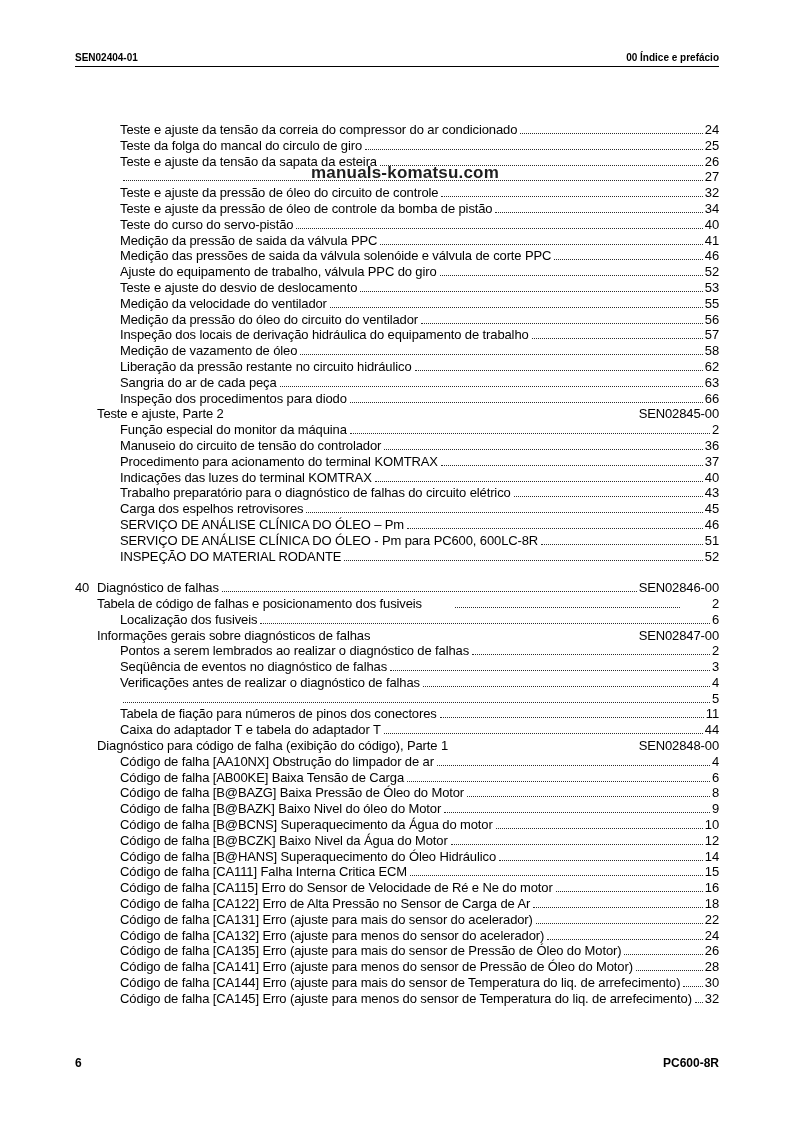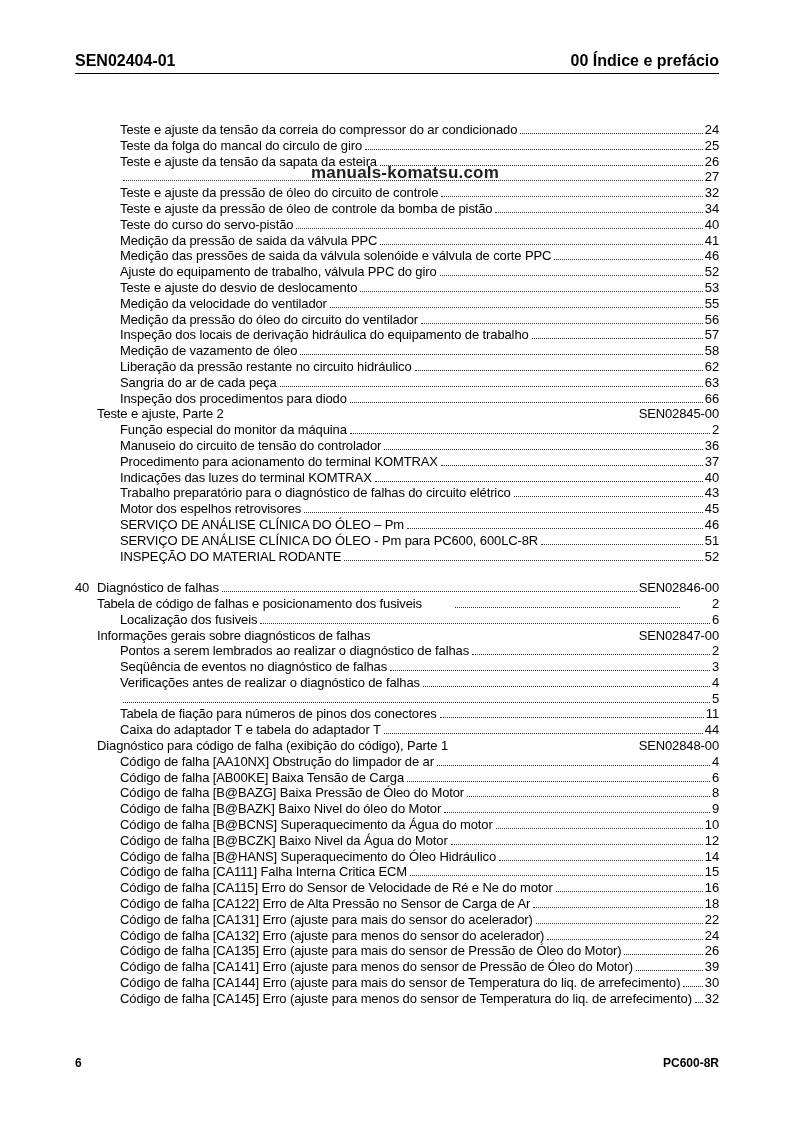--- a/index.html
+++ b/index.html
@@ -1,19 +1,19 @@
 <!DOCTYPE html>
 <html><head>
 <meta charset="utf-8">
 <style>
   html,body{margin:0;padding:0;background:#e8e8e8;}
   .page{position:relative;width:794px;height:1123px;background:#ffffff;margin:0 auto;
         font-family:"Liberation Sans","DejaVu Sans",sans-serif;color:#000;overflow:hidden;}
   .header{position:absolute;left:75px;right:75px;top:52px;display:flex;justify-content:space-between;
-          align-items:flex-end;font-size:16px;font-weight:bold;border-bottom:1.6px solid #000;padding-bottom:3px;}
+          align-items:flex-end;font-size:10px;font-weight:bold;border-bottom:1.6px solid #000;padding-bottom:3px;}
   .toc{position:absolute;left:75px;right:75px;top:122px;}
   .row{display:flex;align-items:baseline;height:15.8px;font-size:13px;letter-spacing:-0.12px;white-space:nowrap;}
   .row.lvl2{padding-left:22px;gap:30px;}
   .row.lvl3{padding-left:45px;}
   .num{flex:none;width:22px;}
   .title{flex:none;}
   .leader{flex:1 1 auto;border-bottom:1.4px dotted #2b2b2b;margin:0 2px 0 3px;min-width:6px;}
   .leader.blank{border-bottom:none;}
   .pg{flex:none;text-align:right;}
   .gap{height:15.8px;}
@@ -146,21 +146,21 @@
         <span class="title">Indicações das luzes do terminal KOMTRAX</span>
         <span class="leader"></span>
         <span class="pg">40</span>
       </div>
       <div class="row lvl3">
         <span class="title">Trabalho preparatório para o diagnóstico de falhas do circuito elétrico</span>
         <span class="leader"></span>
         <span class="pg">43</span>
       </div>
       <div class="row lvl3">
-        <span class="title">Motor dos espelhos retrovisores</span>
+        <span class="title">Carga dos espelhos retrovisores</span>
         <span class="leader"></span>
         <span class="pg">45</span>
       </div>
       <div class="row lvl3">
         <span class="title">SERVIÇO DE ANÁLISE CLÍNICA DO ÓLEO – Pm</span>
         <span class="leader"></span>
         <span class="pg">46</span>
       </div>
       <div class="row lvl3">
         <span class="title">SERVIÇO DE ANÁLISE CLÍNICA DO ÓLEO - Pm  para PC600, 600LC-8R</span>
@@ -289,21 +289,21 @@
         <span class="pg">24</span>
       </div>
       <div class="row lvl3">
         <span class="title">Código de falha [CA135] Erro (ajuste para mais do sensor de Pressão de Óleo do Motor)</span>
         <span class="leader"></span>
         <span class="pg">26</span>
       </div>
       <div class="row lvl3">
         <span class="title">Código de falha [CA141] Erro (ajuste para menos do sensor de Pressão de Óleo do Motor)</span>
         <span class="leader"></span>
-        <span class="pg">39</span>
+        <span class="pg">28</span>
       </div>
       <div class="row lvl3">
         <span class="title">Código de falha [CA144] Erro (ajuste para mais do sensor de Temperatura do liq. de arrefecimento)</span>
         <span class="leader"></span>
         <span class="pg">30</span>
       </div>
       <div class="row lvl3">
         <span class="title">Código de falha [CA145] Erro (ajuste para menos do sensor de Temperatura do liq. de arrefecimento)</span>
         <span class="leader"></span>
         <span class="pg">32</span>

